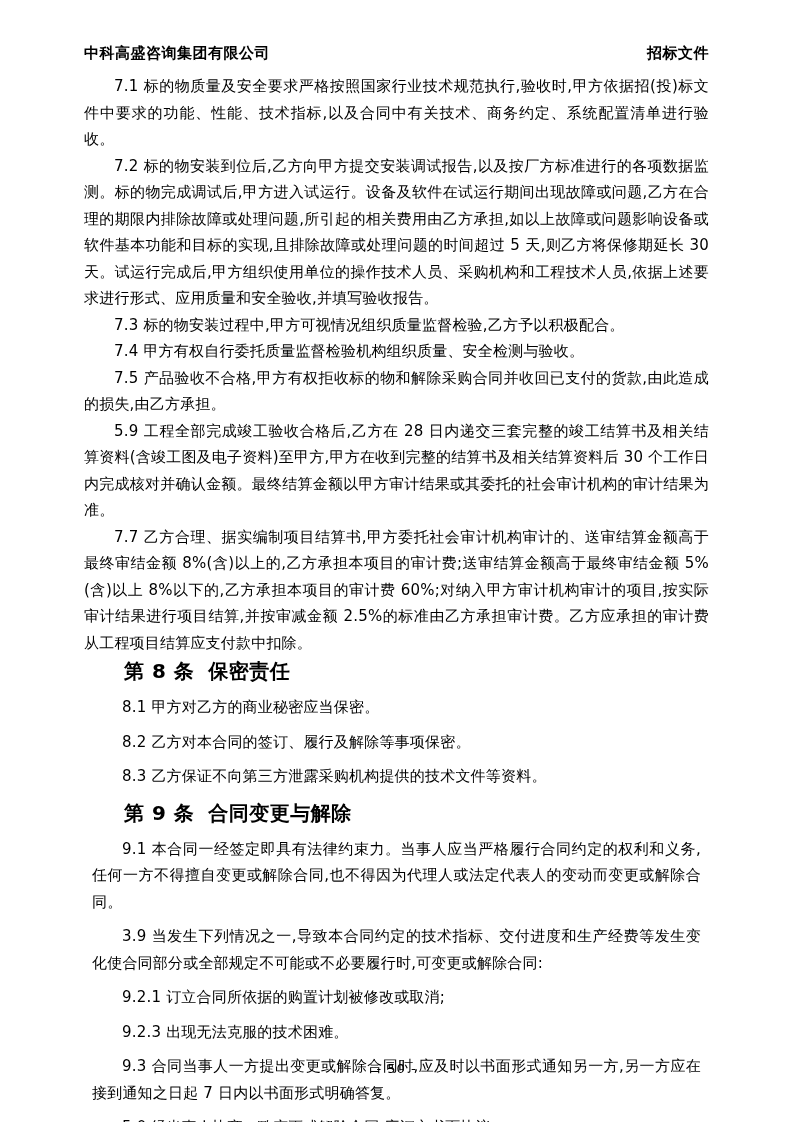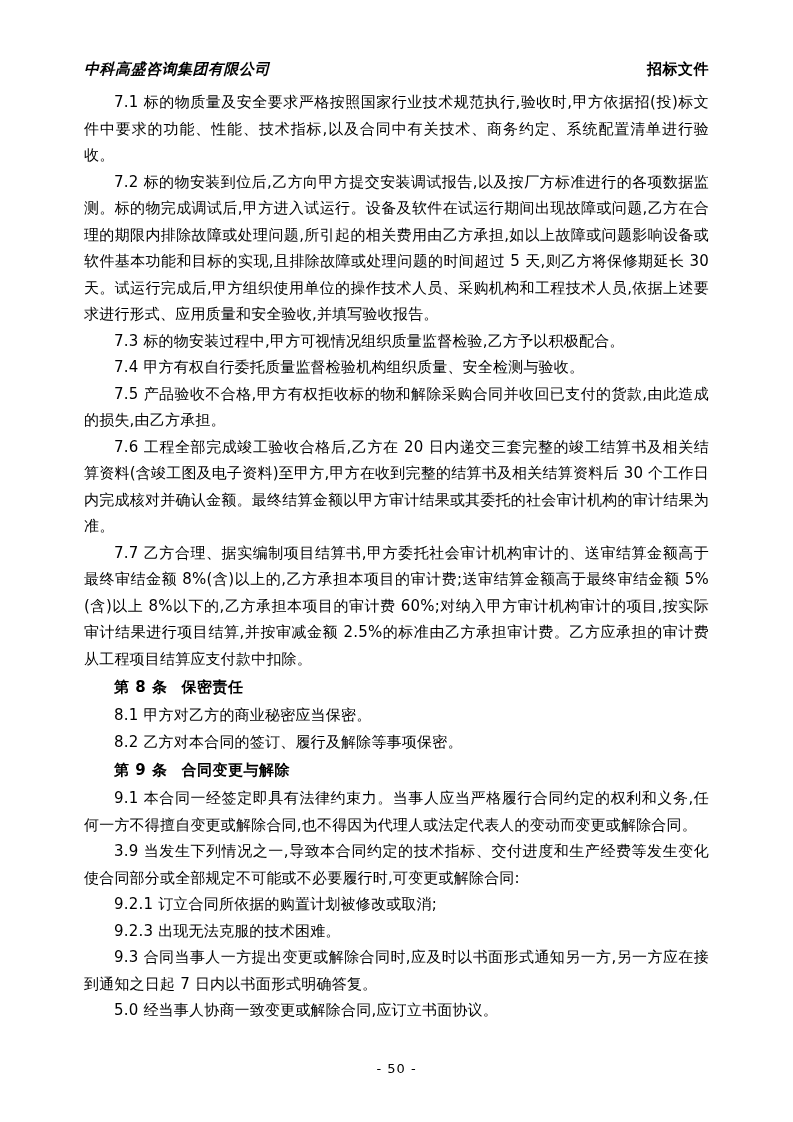--- a/index.html
+++ b/index.html
@@ -26,42 +26,42 @@
   }
   .header {
     display: flex;
     justify-content: space-between;
     align-items: baseline;
     font-size: 15px;
     font-weight: bold;
     letter-spacing: 0.5px;
     margin-bottom: 10px;
   }
-  .header .left { white-space: nowrap; font-style: italic; }
-  .header .right { white-space: nowrap; margin-top: 16px; }
+  .header .left { white-space: nowrap; }
+  .header .right { white-space: nowrap; }
 
   .body-block {
     font-size: 15px;
     line-height: 26.5px;
     letter-spacing: 0.2px;
     text-align: justify;
   }
   p.para {
     margin: 0;
     text-indent: 2em;
     text-align: justify;
   }
   p.sub {
-    margin: 0;
+    margin: 8px;
     text-indent: 2em;
     text-align: justify;
   }
   h2.section {
     margin: 0;
-    font-size: 15px;
+    font-size: 20px;
     font-weight: bold;
     text-indent: 2em;
     line-height: 30px;
     letter-spacing: 0.5px;
   }
   h2.section .num {
     font-family: "DejaVu Sans", "Liberation Sans", sans-serif;
   }
   h2.section .title {
     margin-left: 14px;
@@ -88,28 +88,29 @@
       <span class="right">招标文件</span>
     </div>
 
     <div class="body-block">
 
       <p class="para">7.1 标的物质量及安全要求严格按照国家行业技术规范执行,验收时,甲方依据招(投)标文件中要求的功能、性能、技术指标,以及合同中有关技术、商务约定、系统配置清单进行验收。</p>
       <p class="para">7.2 标的物安装到位后,乙方向甲方提交安装调试报告,以及按厂方标准进行的各项数据监测。标的物完成调试后,甲方进入试运行。设备及软件在试运行期间出现故障或问题,乙方在合理的期限内排除故障或处理问题,所引起的相关费用由乙方承担,如以上故障或问题影响设备或软件基本功能和目标的实现,且排除故障或处理问题的时间超过 5 天,则乙方将保修期延长 30 天。试运行完成后,甲方组织使用单位的操作技术人员、采购机构和工程技术人员,依据上述要求进行形式、应用质量和安全验收,并填写验收报告。</p>
       <p class="para">7.3 标的物安装过程中,甲方可视情况组织质量监督检验,乙方予以积极配合。</p>
       <p class="para">7.4 甲方有权自行委托质量监督检验机构组织质量、安全检测与验收。</p>
       <p class="para">7.5 产品验收不合格,甲方有权拒收标的物和解除采购合同并收回已支付的货款,由此造成的损失,由乙方承担。</p>
-      <p class="para">7.6 工程全部完成竣工验收合格后,乙方在 20 日内递交三套完整的竣工结算书及相关结算资料(含竣工图及电子资料)至甲方,甲方在收到完整的结算书及相关结算资料后 30 个工作日内完成核对并确认金额。最终结算金额以甲方审计结果或其委托的社会审计机构的审计结果为准。</p>
+      <p class="para">5.9 工程全部完成竣工验收合格后,乙方在 28 日内递交三套完整的竣工结算书及相关结算资料(含竣工图及电子资料)至甲方,甲方在收到完整的结算书及相关结算资料后 30 个工作日内完成核对并确认金额。最终结算金额以甲方审计结果或其委托的社会审计机构的审计结果为准。</p>
       <p class="para">7.7 乙方合理、据实编制项目结算书,甲方委托社会审计机构审计的、送审结算金额高于最终审结金额 8%(含)以上的,乙方承担本项目的审计费;送审结算金额高于最终审结金额 5%(含)以上 8%以下的,乙方承担本项目的审计费 60%;对纳入甲方审计机构审计的项目,按实际审计结果进行项目结算,并按审减金额 2.5%的标准由乙方承担审计费。乙方应承担的审计费从工程项目结算应支付款中扣除。</p>
 
       <h2 class="section">
         <span class="num">第 8 条</span><span class="title">保密责任</span>
       </h2>
       <p class="sub">8.1 甲方对乙方的商业秘密应当保密。</p>
       <p class="sub">8.2 乙方对本合同的签订、履行及解除等事项保密。</p>
+      <p class="sub">8.3 乙方保证不向第三方泄露采购机构提供的技术文件等资料。</p>
 
       <h2 class="section">
         <span class="num">第 9 条</span><span class="title">合同变更与解除</span>
       </h2>
       <p class="sub">9.1 本合同一经签定即具有法律约束力。当事人应当严格履行合同约定的权利和义务,任何一方不得擅自变更或解除合同,也不得因为代理人或法定代表人的变动而变更或解除合同。</p>
       <p class="sub">3.9 当发生下列情况之一,导致本合同约定的技术指标、交付进度和生产经费等发生变化使合同部分或全部规定不可能或不必要履行时,可变更或解除合同:</p>
       <p class="sub">9.2.1 订立合同所依据的购置计划被修改或取消;</p>
       <p class="sub">9.2.3 出现无法克服的技术困难。</p>
       <p class="sub">9.3 合同当事人一方提出变更或解除合同时,应及时以书面形式通知另一方,另一方应在接到通知之日起 7 日内以书面形式明确答复。</p>
       <p class="sub">5.0 经当事人协商一致变更或解除合同,应订立书面协议。</p>

